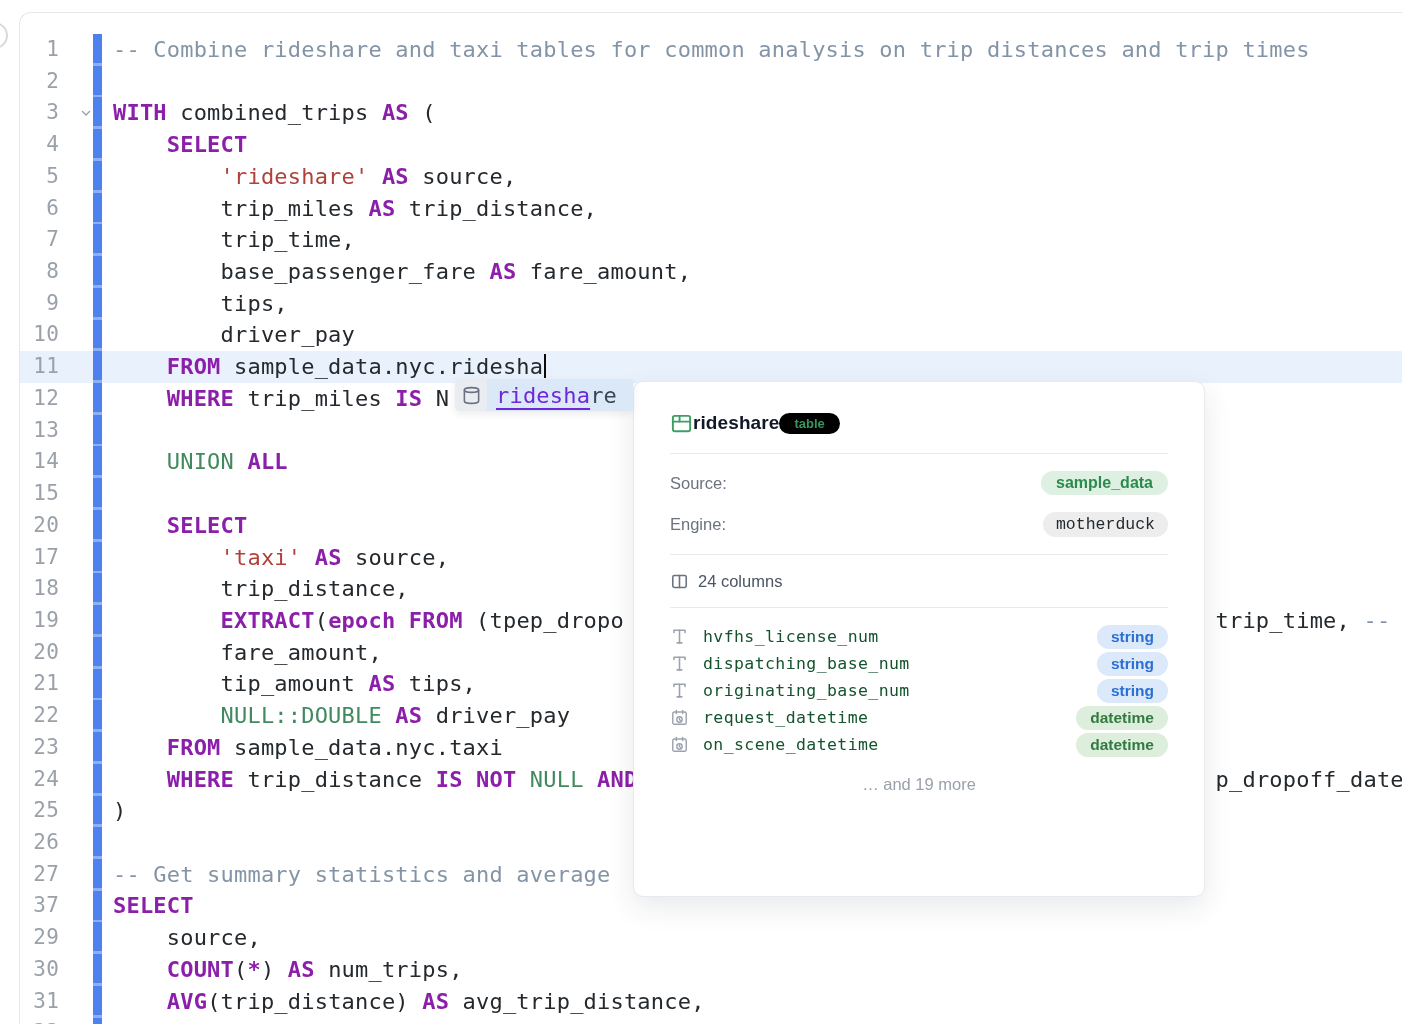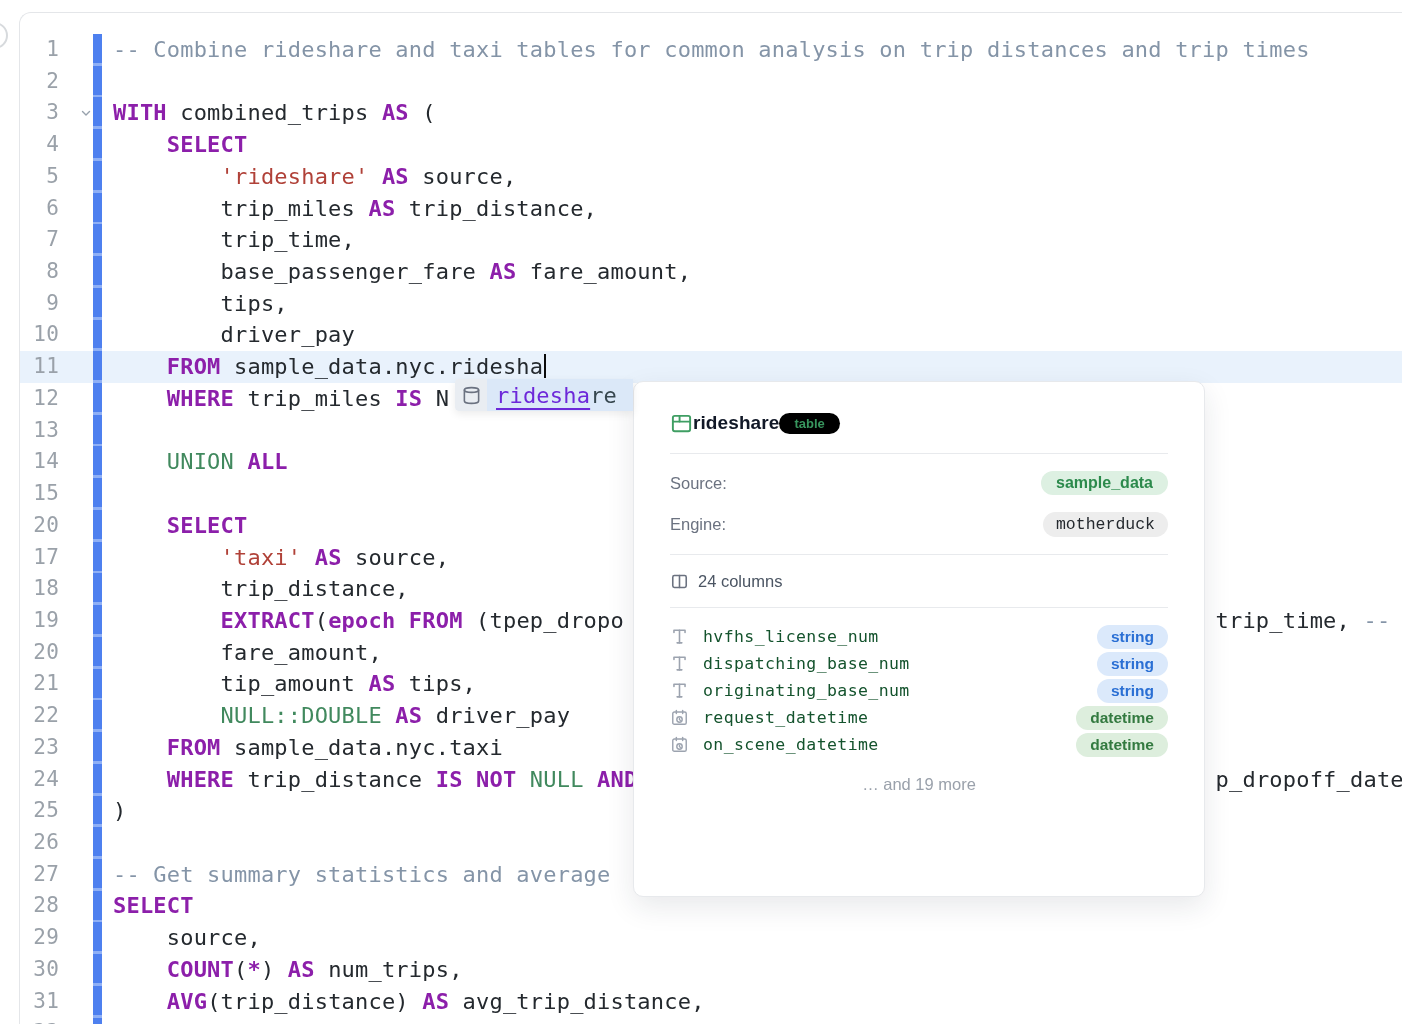--- a/index.html
+++ b/index.html
@@ -189,21 +189,21 @@
         </div>
         <div class="line">
           <span class="num">26</span>
           <span class="codeline"></span>
         </div>
         <div class="line">
           <span class="num">27</span>
           <span class="codeline"><span class="tok-cm">-- Get summary statistics and average </span></span>
         </div>
         <div class="line">
-          <span class="num">28</span>
+          <span class="num">37</span>
           <span class="codeline"><span class="tok-kw">SELECT</span></span>
         </div>
         <div class="line">
           <span class="num">29</span>
           <span class="codeline"><span class="tok-pl">    source,</span></span>
         </div>
         <div class="line">
           <span class="num">30</span>
           <span class="codeline"><span class="tok-pl">    </span><span class="tok-kw">COUNT</span><span class="tok-pl">(</span><span class="tok-kw">*</span><span class="tok-pl">) </span><span class="tok-kw">AS</span><span class="tok-pl"> num_trips,</span></span>
         </div>

